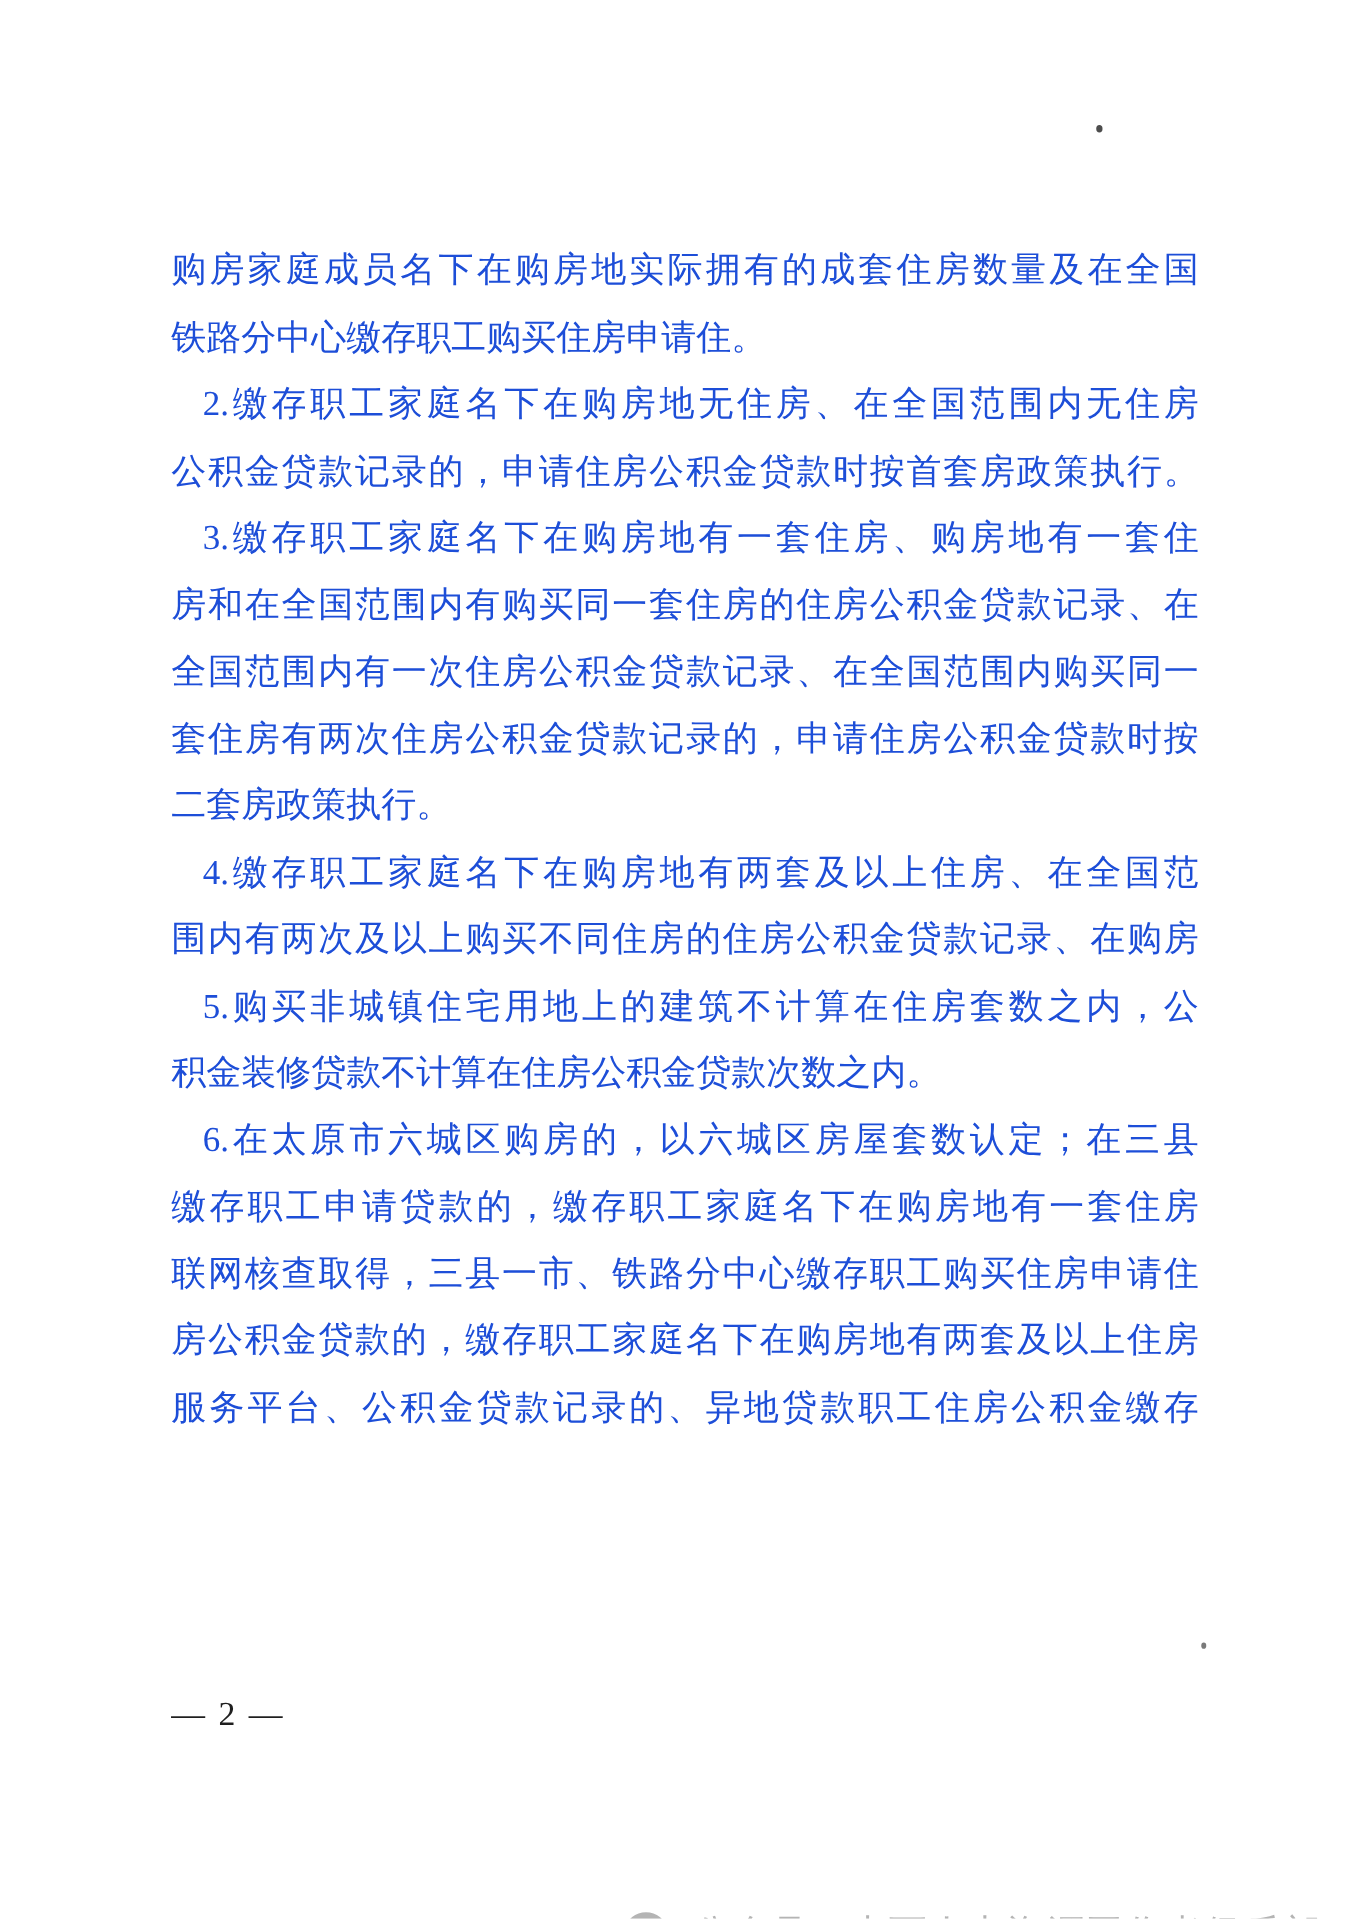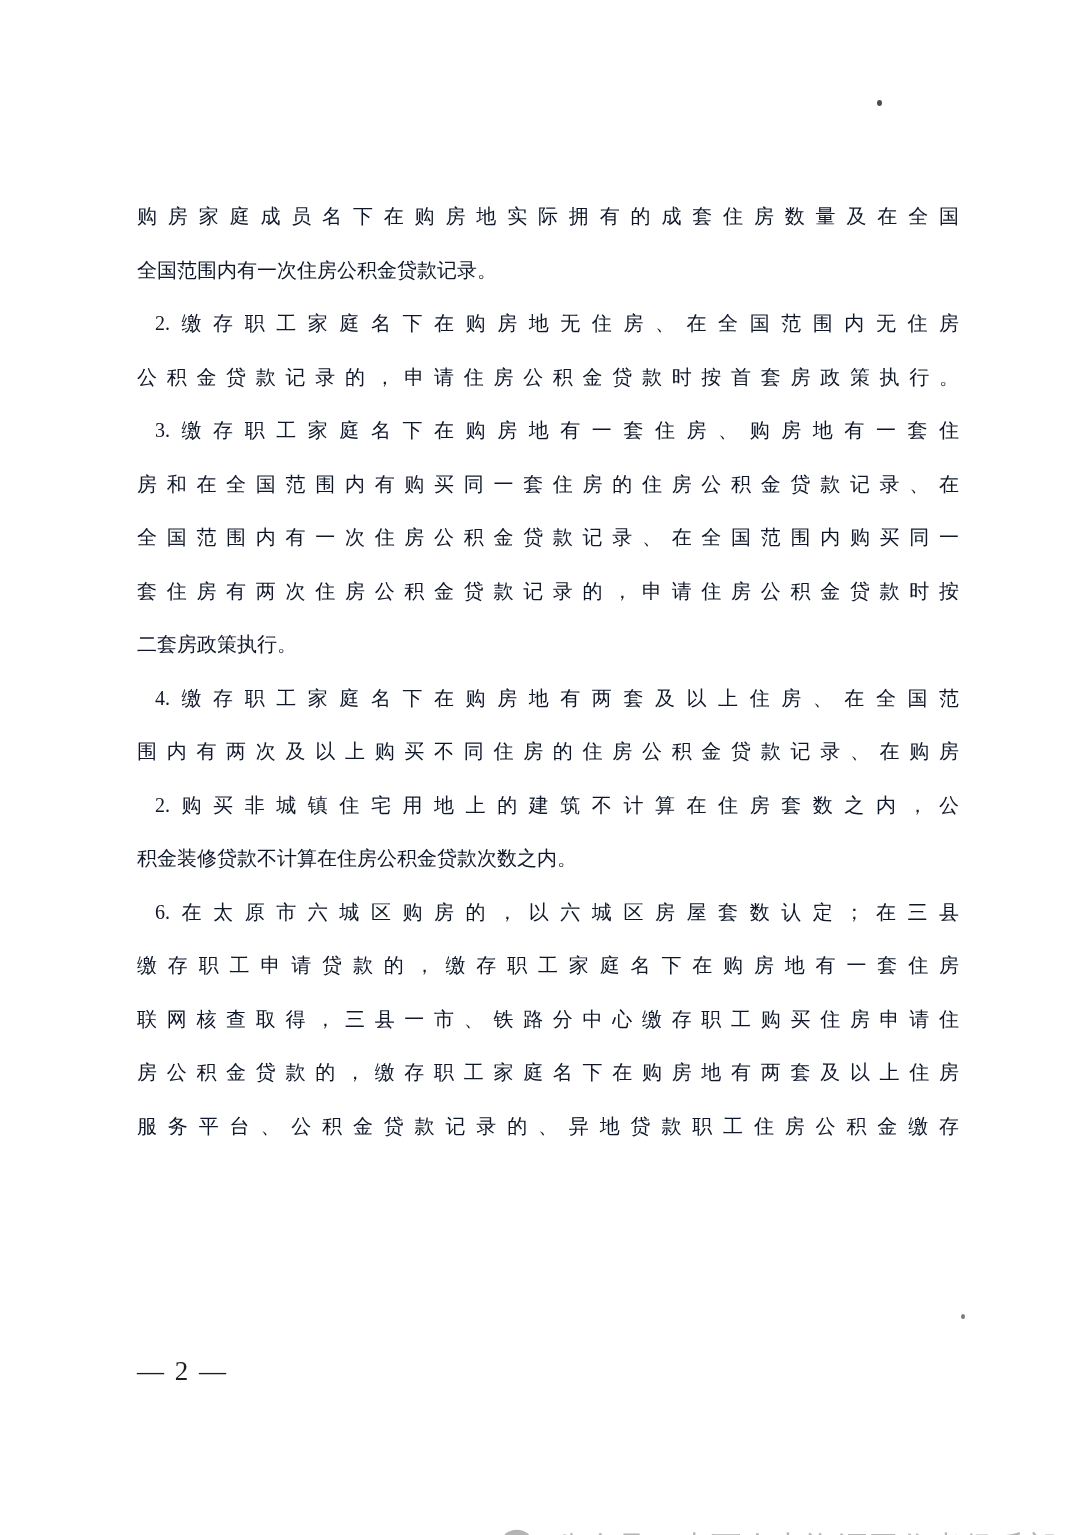--- a/index.html
+++ b/index.html
@@ -10,23 +10,23 @@
     background:#ffffff;
     overflow:hidden;
     font-family:"Liberation Serif","DejaVu Serif",serif;
   }
   .text-block {
     position:absolute;
     left:137px; top:190px;
     width:822px;
   }
   .line {
-    font-size:20px;
+    font-size:28px;
     line-height:53.5px;
-    color:#0f172a;
+    color:#1d4ed8;
     text-align:justify;
     text-align-last:justify;
     text-justify:inter-character;
   }
   .line.short {
     text-align:left;
     text-align-last:left;
   }
   .line.num { text-indent:0.9em; }
   .page-number {
@@ -55,31 +55,31 @@
   .artifact-1 { left:877px; top:100px; width:5px; height:6px; background:#4d4d4d; }
   .artifact-2 { left:961px; top:1314px; width:4px; height:5px; background:#7a7a7a; }
 </style>
 </head>
 <body>
 
 <div class="page">
 
   <main class="text-block">
     <div class="line">购房家庭成员名下在购房地实际拥有的成套住房数量及在全国</div>
-    <div class="line short">全国范围内有一次住房公积金贷款记录。</div>
+    <div class="line short">铁路分中心缴存职工购买住房申请住。</div>
     <div class="line num">2.缴存职工家庭名下在购房地无住房、在全国范围内无住房</div>
     <div class="line">公积金贷款记录的，申请住房公积金贷款时按首套房政策执行。</div>
     <div class="line num">3.缴存职工家庭名下在购房地有一套住房、购房地有一套住</div>
     <div class="line">房和在全国范围内有购买同一套住房的住房公积金贷款记录、在</div>
     <div class="line">全国范围内有一次住房公积金贷款记录、在全国范围内购买同一</div>
     <div class="line">套住房有两次住房公积金贷款记录的，申请住房公积金贷款时按</div>
     <div class="line short">二套房政策执行。</div>
     <div class="line num">4.缴存职工家庭名下在购房地有两套及以上住房、在全国范</div>
     <div class="line">围内有两次及以上购买不同住房的住房公积金贷款记录、在购房</div>
-    <div class="line num">2.购买非城镇住宅用地上的建筑不计算在住房套数之内，公</div>
+    <div class="line num">5.购买非城镇住宅用地上的建筑不计算在住房套数之内，公</div>
     <div class="line short">积金装修贷款不计算在住房公积金贷款次数之内。</div>
     <div class="line num">6.在太原市六城区购房的，以六城区房屋套数认定；在三县</div>
     <div class="line">缴存职工申请贷款的，缴存职工家庭名下在购房地有一套住房</div>
     <div class="line">联网核查取得，三县一市、铁路分中心缴存职工购买住房申请住</div>
     <div class="line">房公积金贷款的，缴存职工家庭名下在购房地有两套及以上住房</div>
     <div class="line">服务平台、公积金贷款记录的、异地贷款职工住房公积金缴存</div>
   </main>
 
   <div class="page-number">— 2 —</div>
 

